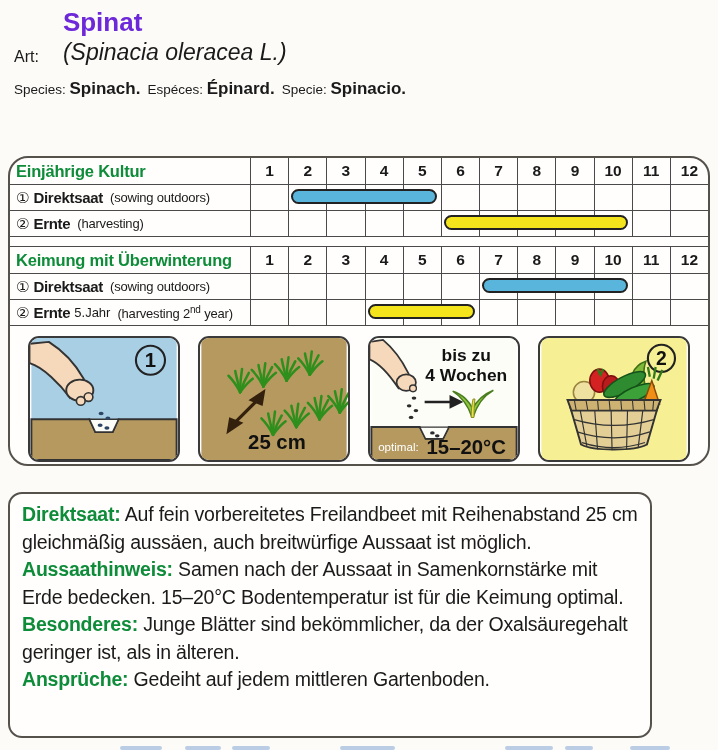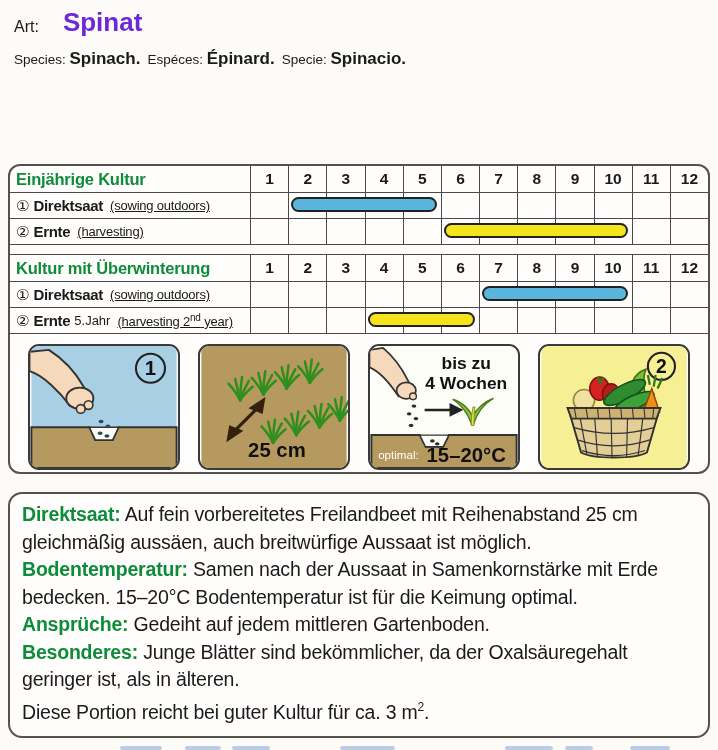--- a/index.html
+++ b/index.html
@@ -22,37 +22,37 @@
 
   
   .species-block{padding:10px 8px 0 14px;}
   .species-line{line-height:25px;white-space:nowrap;}
   .sp-label{font-size:13.5px;}
   .sp-value{font-size:17px;font-weight:bold;}
   .sp-pair{margin-right:7px;}
 
   
   .outer-box{
-    position:absolute;left:8px;top:164px;width:702px;height:310px;
-    border:2px solid #55514b;border-radius:12px;
+    position:absolute;left:8px;top:156px;width:702px;height:310px;
+    border:2px solid #55514b;border-radius:20px;
     background:#fffefc;box-sizing:border-box;overflow:hidden;
   }
   .cal-table{border-bottom:1.5px solid #4a4a4a;}
   .cal-table + .cal-table{margin-top:9px;border-top:1.5px solid #4a4a4a;}
   .cal-row{display:flex;height:26px;box-sizing:border-box;}
   .cal-row + .cal-row{border-top:1px solid #4a4a4a;}
   .cal-label{
     width:240px;flex:0 0 240px;display:flex;align-items:center;
     padding-left:6px;box-sizing:border-box;white-space:nowrap;overflow:hidden;
   }
   .table-title{font-size:16.5px;font-weight:bold;color:#0e8c3a;letter-spacing:-0.2px;}
   .row-num{font-size:15px;margin-right:4px;font-family:"DejaVu Sans",sans-serif;}
   .row-label{font-size:15px;font-weight:bold;letter-spacing:-0.3px;}
   .row-extra{font-size:13px;margin-left:4px;}
-  .row-sub{font-size:13px;margin-left:7px;letter-spacing:-0.2px;text-decoration:underline;}
+  .row-sub{font-size:13px;margin-left:7px;letter-spacing:-0.2px;}
   .row-sub sup{font-size:10px;}
   .cal-track{flex:1;display:flex;position:relative;}
   .cal-cell{
     flex:1;border-left:1px solid #4a4a4a;box-sizing:border-box;
     display:flex;align-items:center;justify-content:center;
   }
   .head-cell{font-size:15.5px;font-weight:bold;}
   .bar{
     position:absolute;top:4px;height:15px;border-radius:9px;
     border:2px solid #222;box-sizing:border-box;
@@ -66,21 +66,21 @@
     padding:10px 18px 0 18px;height:127px;
   }
   .panel{
     width:152px;height:126px;border:2.5px solid #3a3a3a;border-radius:11px;
     box-sizing:border-box;overflow:hidden;background:#fff;position:relative;
   }
   .panel svg{display:block;width:100%;height:100%;}
 
   
   .info-box{
-    position:absolute;left:8px;top:492px;width:702px;height:246px;
+    position:absolute;left:8px;top:492px;width:644px;height:246px;
     border:2px solid #55514b;border-radius:14px;background:#fffefc;
     box-sizing:border-box;padding:7px 12px 0 12px;
   }
   .para{font-size:19.5px;line-height:27.5px;letter-spacing:-0.2px;}
   .lead{font-weight:bold;color:#0e8c3a;}
   .para sup{font-size:12px;}
 
   
   .bottom-strip{position:absolute;left:40px;right:0;bottom:0;height:5px;}
   .bottom-strip span{position:absolute;top:1px;height:4px;background:#a4bedd;border-radius:2px;opacity:.75;}
@@ -94,20 +94,21 @@
 </style>
 </head>
 <body>
 
 <div class="page">
 
   <div class="header-row">
     <span class="art-label">Art:</span>
     <div class="title-block">
       <div class="species-title">Spinat</div>
+      <div class="latin-name">(Spinacia oleracea L.)</div>
     </div>
   </div>
 
   <div class="species-block" id="species-block">
       <div class="species-line"><span class="sp-pair"><span class="sp-label">Species: </span><span class="sp-value">Spinach.</span></span><span class="sp-pair"><span class="sp-label">Espéces: </span><span class="sp-value">Épinard.</span></span><span class="sp-pair"><span class="sp-label">Specie: </span><span class="sp-value">Spinacio.</span></span></div>
     </div>
 
   <div class="outer-box">
     <div id="tables">
         <div class="cal-table">
@@ -171,21 +172,21 @@
               <div class="cal-cell"></div>
               <div class="cal-cell"></div>
               <div class="cal-cell"></div>
               <div class="bar yellow" style="left: calc(41.6667% + 3px); width: calc(41.6667% - 7px);"></div>
             </div>
           </div>
         </div>
         <div class="cal-table">
           <div class="cal-row cal-head">
             <div class="cal-label">
-              <span class="table-title">Kultur mit Überwinterung</span>
+              <span class="table-title">Keimung mit Überwinterung</span>
             </div>
             <div class="cal-track">
               <div class="cal-cell head-cell">1</div>
               <div class="cal-cell head-cell">2</div>
               <div class="cal-cell head-cell">3</div>
               <div class="cal-cell head-cell">4</div>
               <div class="cal-cell head-cell">5</div>
               <div class="cal-cell head-cell">6</div>
               <div class="cal-cell head-cell">7</div>
               <div class="cal-cell head-cell">8</div>
@@ -364,24 +365,23 @@
             <path d="M34,64 L36,75 M46,64 L48,75 M58,64 L59,75 M70,64 L71,75 M82,64 L83,75 M94,64 L95,75 M106,64 L107,75 M116,64 L115,75" stroke="#333" stroke-width="1.1"></path>
           </g>
         </svg>
       </div>
 
     </div>
   </div>
 
   <div class="info-box" id="info-box">
       <div class="para"><span class="lead">Direktsaat:</span> Auf fein vorbereitetes Freilandbeet mit Reihenabstand 25 cm gleichmäßig aussäen, auch breitwürfige Aussaat ist möglich.</div>
-      <div class="para"><span class="lead">Bodentemperatur:</span> Samen nach der Aussaat in Samenkornstärke mit Erde bedecken. 15–20°C Bodentemperatur ist für die Keimung optimal.</div>
+      <div class="para"><span class="lead">Aussaathinweis:</span> Samen nach der Aussaat in Samenkornstärke mit Erde bedecken. 15–20°C Bodentemperatur ist für die Keimung optimal.</div>
+      <div class="para"><span class="lead">Besonderes:</span> Junge Blätter sind bekömmlicher, da der Oxalsäuregehalt geringer ist, als in älteren.</div>
       <div class="para"><span class="lead">Ansprüche:</span> Gedeiht auf jedem mittleren Gartenboden.</div>
-      <div class="para"><span class="lead">Besonderes:</span> Junge Blätter sind bekömmlicher, da der Oxalsäuregehalt geringer ist, als in älteren.</div>
-      <div class="para">Diese Portion reicht bei guter Kultur für ca. 3 m<sup>2</sup>.</div>
     </div>
 
   <div class="bottom-strip">
     <span></span>
       <span></span>
       <span></span>
       <span></span>
       <span></span>
       <span></span>
       <span></span>

